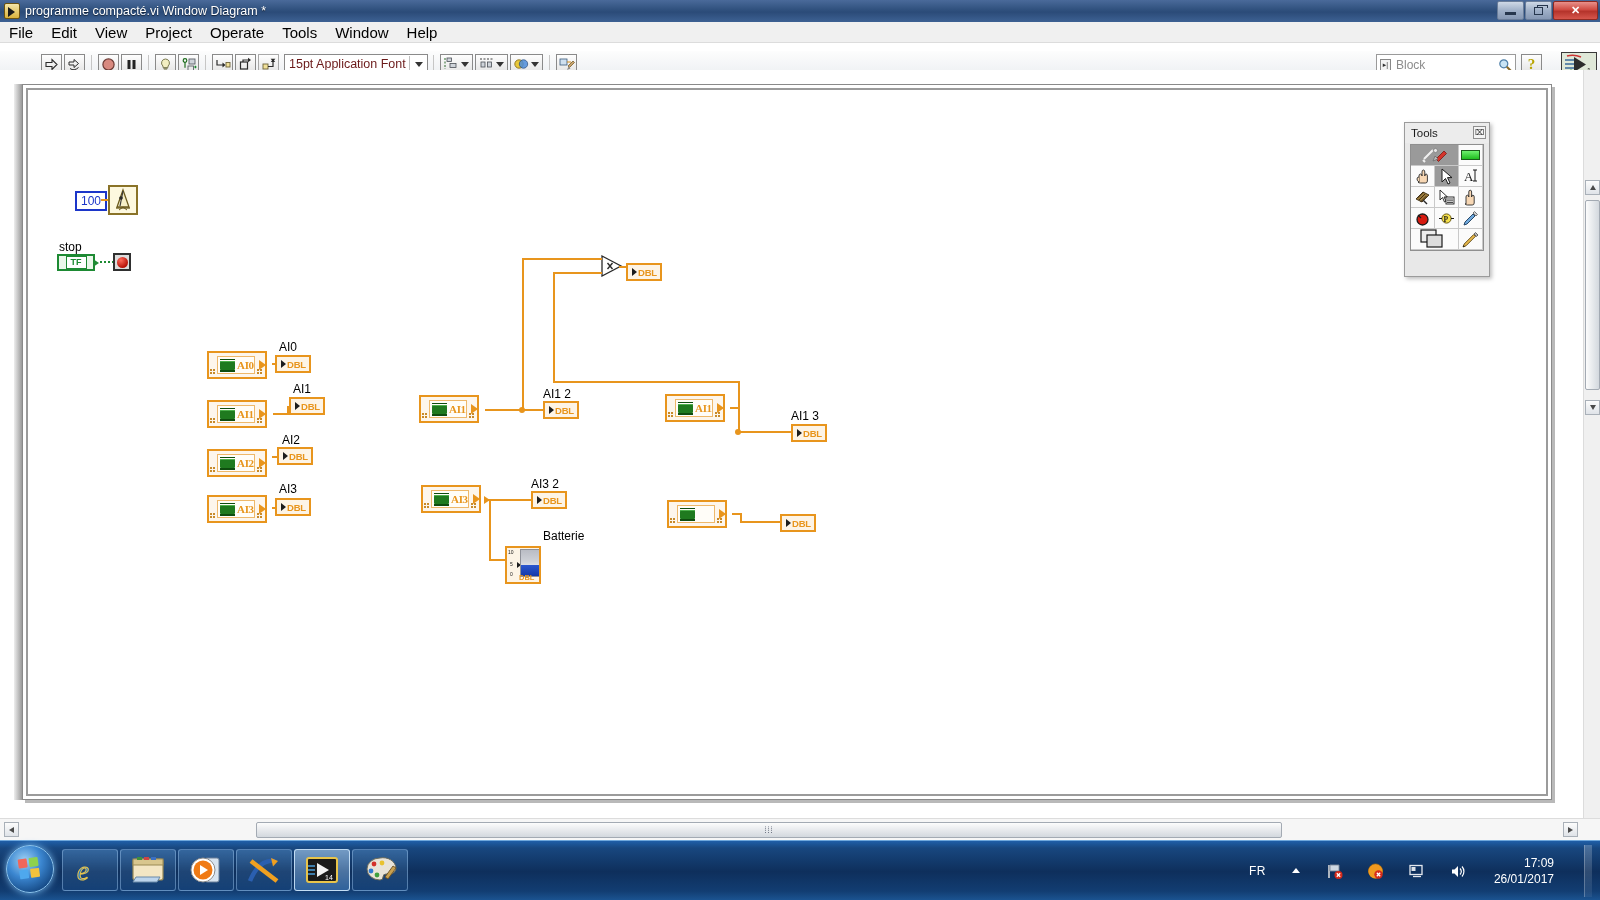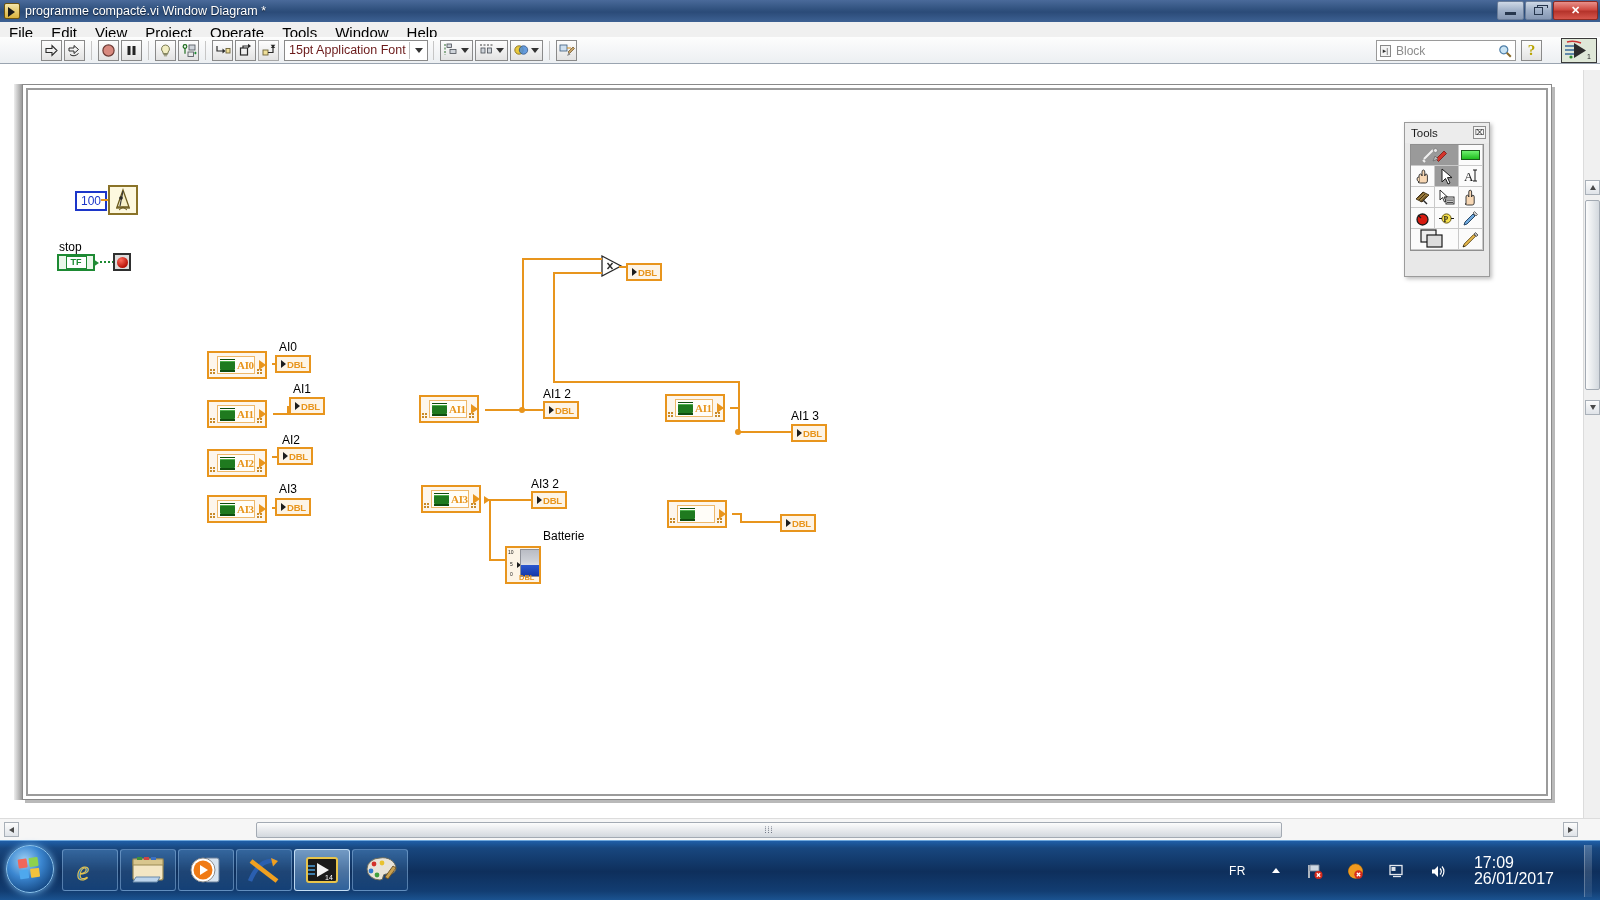--- a/index.html
+++ b/index.html
@@ -61,21 +61,21 @@
     background: #f0f0f0; display: flex; align-items: center;
     border-bottom: 1px solid #dcdcdc;
   }
   .menu-item {
     padding: 2px 9px; font-size: 15px; color: #000; cursor: default;
     white-space: nowrap;
   }
 
   
   .toolbar {
-    position: absolute; left: 0; top: 37px; width: 1600px; height: 27px;
+    position: absolute; left: 0; top: 51px; width: 1600px; height: 27px;
     background: linear-gradient(to bottom, #fdfdfd, #eceff2);
     border-bottom: 1px solid #9aa4b0;
     display: flex; align-items: center;
   }
   .tb-btn {
     width: 21px; height: 21px; margin: 0 1px;
     border: 1px solid #8a8a8a; background: linear-gradient(to bottom,#fefefe,#e2e2e2);
     display: flex; align-items: center; justify-content: center;
     position: relative; flex: none;
   }
@@ -417,21 +417,21 @@
     background: linear-gradient(to bottom, rgba(190,225,255,0.55), rgba(90,150,215,0.42));
     border:1px solid rgba(210,235,255,0.85);
   }
 
   .tray {
     position:absolute; right: 8px; top: 0; height: 60px;
     display:flex; align-items:center; gap: 24px;
   }
   .tray .lang { color:#fff; font-size: 12px; letter-spacing:0.5px; }
   .tray .clock {
-    color:#fff; font-size: 16px; text-align:left; line-height:16px;
+    color:#fff; font-size: 12px; text-align:right; line-height:16px;
     margin-left: 4px; margin-right: 6px;
   }
   .tray-icon { width: 17px; height: 17px; position: relative; }
 </style>
 </head>
 <body>
 
 <div class="titlebar">
   <div class="titlebar-icon"></div>
   <div class="titlebar-text">programme compacté.vi Window Diagram *</div>

